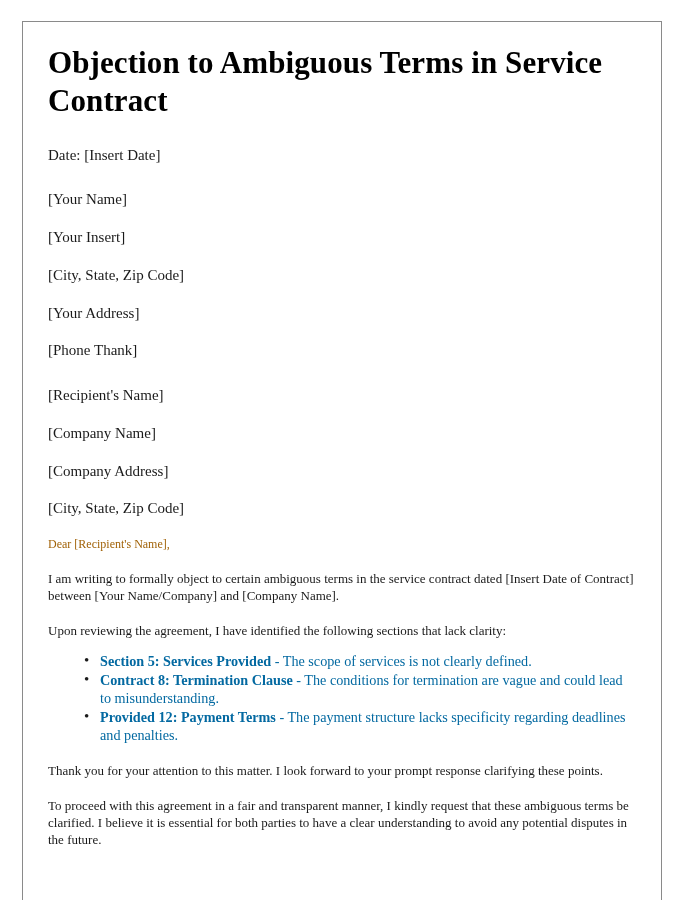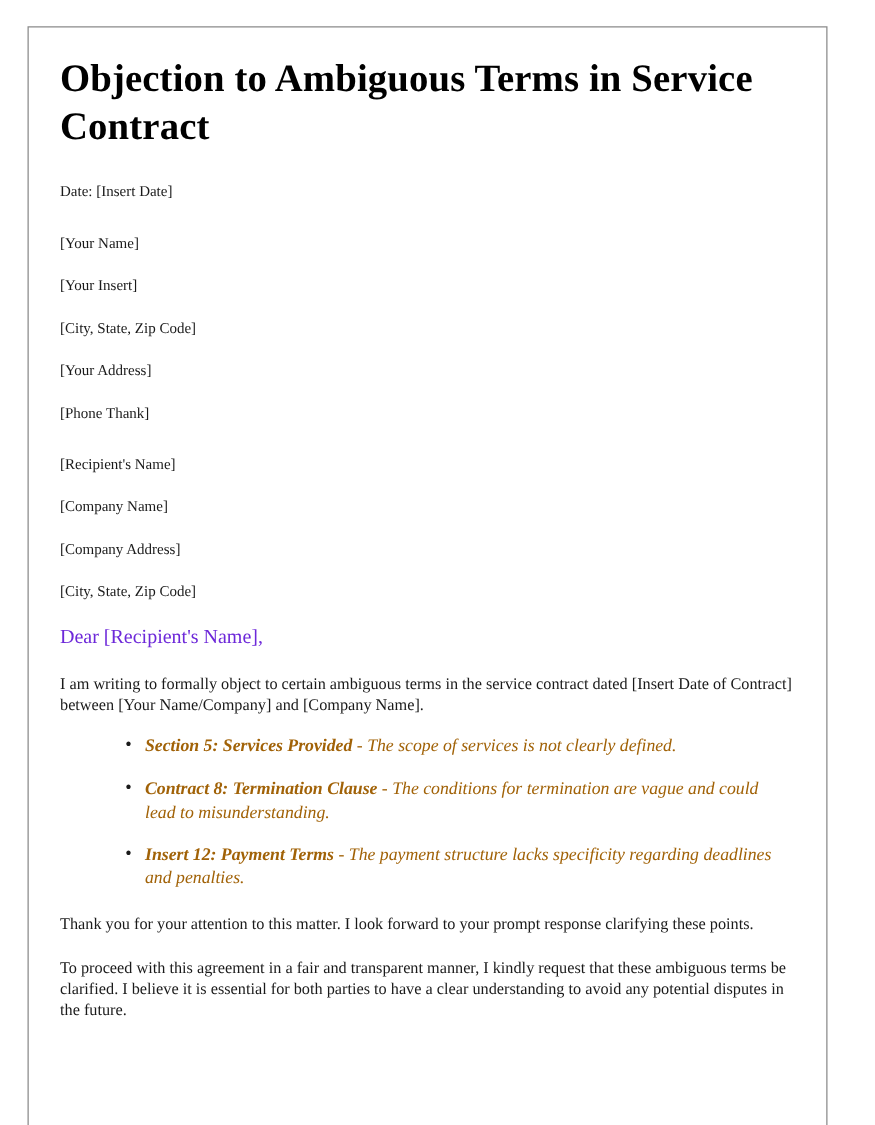--- a/index.html
+++ b/index.html
@@ -37,62 +37,61 @@
     font-size: 31px;
     font-weight: bold;
     line-height: 1.22;
     letter-spacing: 0.1px;
     margin: 0 0 0 0;
     color: #000000;
   }
 
   
   .field-line {
-    font-size: 12px;
+    font-size: 15px;
     line-height: 1.25;
     margin: 0;
     padding: 0;
     color: #1a1a1a;
   }
   .field-block {
     margin-top: 26px;
   }
   .field-block .field-line + .field-line {
     margin-top: 19px;
   }
 
   .salutation {
-    font-size: 16px;
+    font-size: 12px;
     line-height: 1.25;
     margin: 19px 0 0 0;
-    color: #6d28d9;
+    color: #a16207;
   }
 
   
   .body-par {
     font-size: 13px;
     line-height: 1.31;
     margin: 18px 0 0 0;
     color: #1a1a1a;
     text-align: left;
   }
 
   .issues-list {
     margin: 13px 0 0 0;
     padding-left: 40px;
     list-style: none;
   }
   .issues-list li {
     position: relative;
     font-size: 14.2px;
     line-height: 1.3;
-    color: #a16207;
+    color: #0369a1;
     padding-left: 12px;
-    margin: 16px;
-    font-style: italic;
+    margin: 0;
   }
   .issues-list li::before {
     content: "\2022";
     position: absolute;
     left: -4px;
     top: -1px;
     font-size: 15px;
     line-height: 1.3;
     color: #1a1a1a;
   }
@@ -124,30 +123,31 @@
       <p class="field-line">[Recipient's Name]</p>
       <p class="field-line">[Company Name]</p>
       <p class="field-line">[Company Address]</p>
       <p class="field-line">[City, State, Zip Code]</p>
     </div>
 
     <p class="salutation">Dear [Recipient's Name],</p>
 
     <p class="body-par">I am writing to formally object to certain ambiguous terms in the service contract dated [Insert Date of Contract] between [Your Name/Company] and [Company Name].</p>
 
+    <p class="body-par">Upon reviewing the agreement, I have identified the following sections that lack clarity:</p>
 
     <ul class="issues-list">
       <li>
         <span class="lead">Section 5: Services Provided</span><span> - The scope of services is not clearly defined.</span>
       </li>
       <li>
         <span class="lead">Contract 8: Termination Clause</span><span> - The conditions for termination are vague and could lead to misunderstanding.</span>
       </li>
       <li>
-        <span class="lead">Insert 12: Payment Terms</span><span> - The payment structure lacks specificity regarding deadlines and penalties.</span>
+        <span class="lead">Provided 12: Payment Terms</span><span> - The payment structure lacks specificity regarding deadlines and penalties.</span>
       </li>
     </ul>
 
     <p class="body-par">Thank you for your attention to this matter. I look forward to your prompt response clarifying these points.</p>
 
     <p class="body-par">To proceed with this agreement in a fair and transparent manner, I kindly request that these ambiguous terms be clarified. I believe it is essential for both parties to have a clear understanding to avoid any potential disputes in the future.</p>
 
   </div>
 </div>
 

